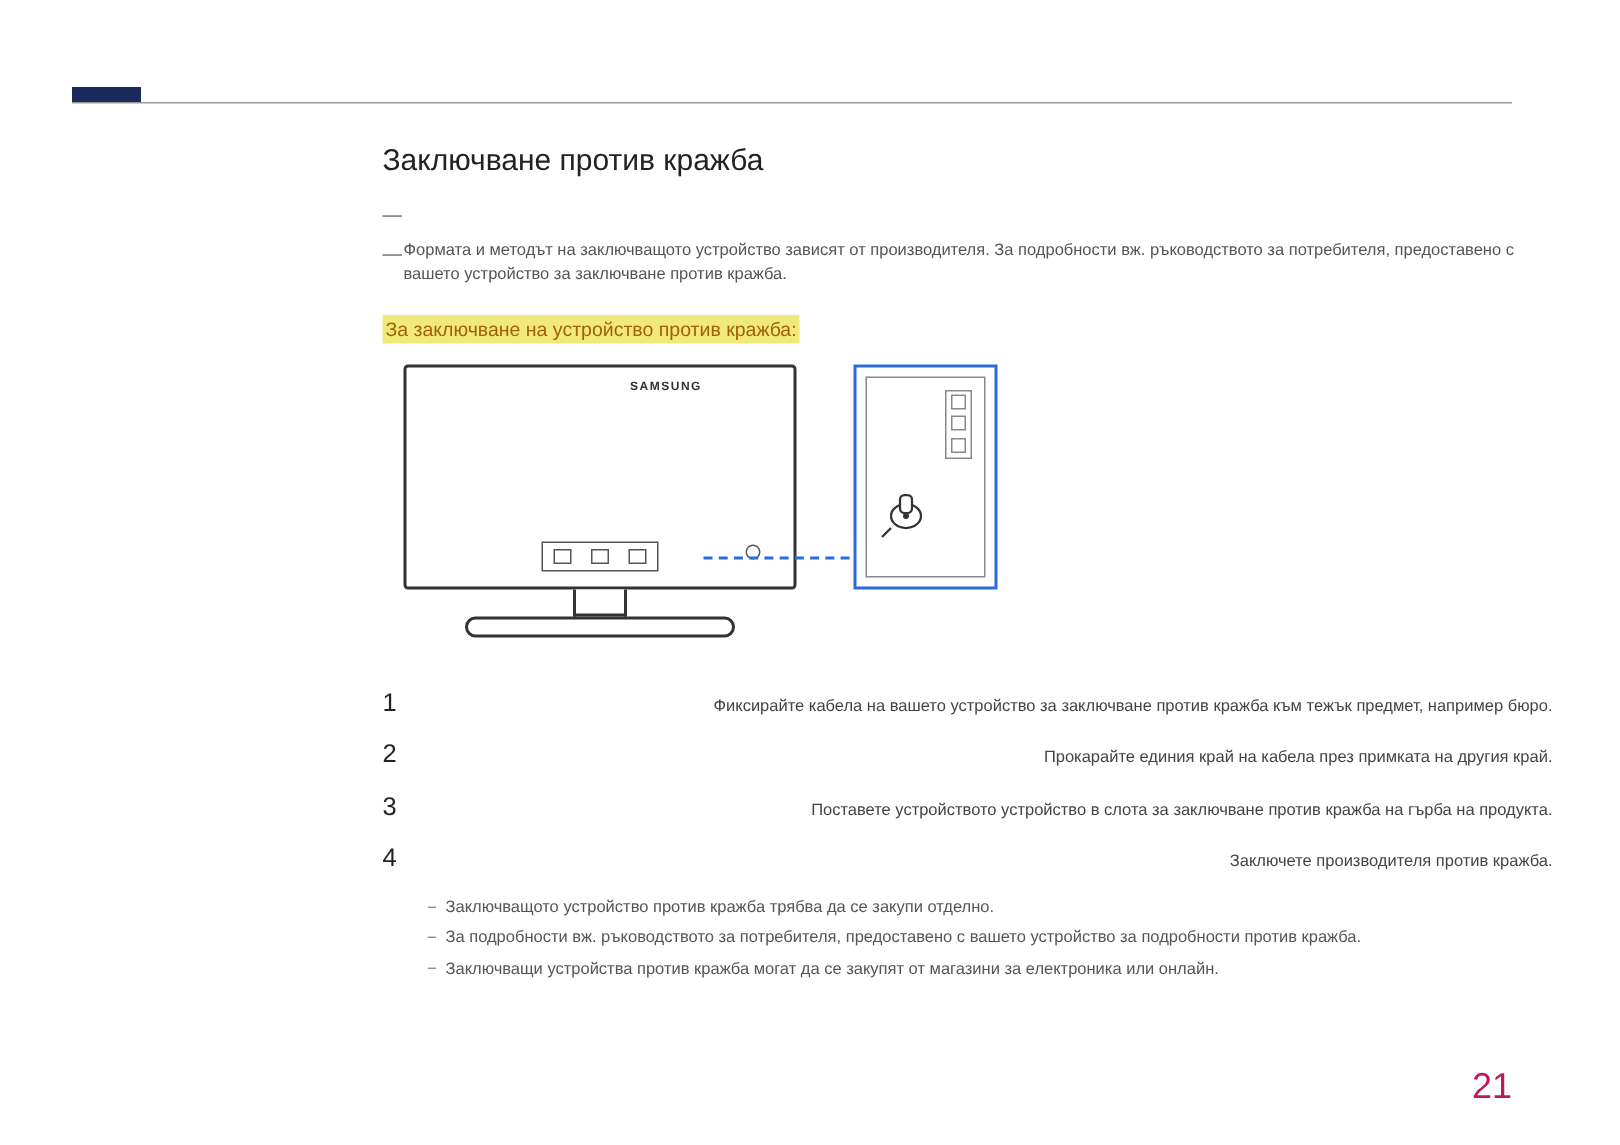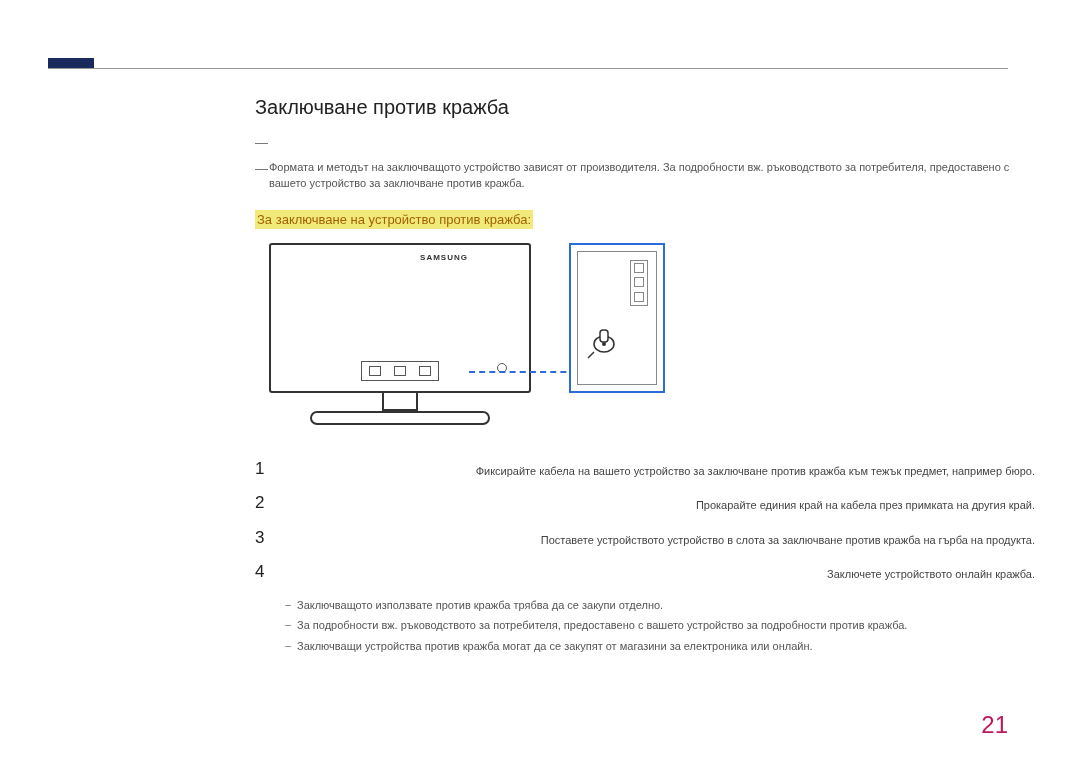--- a/index.html
+++ b/index.html
@@ -103,28 +103,28 @@
       <div class="step">
         <div class="step-num">2</div>
         <div class="step-text">Прокарайте единия край на кабела през примката на другия край.</div>
       </div>
       <div class="step">
         <div class="step-num">3</div>
         <div class="step-text">Поставете устройството устройство в слота за заключване против кражба на гърба на продукта.</div>
       </div>
       <div class="step">
         <div class="step-num">4</div>
-        <div class="step-text">Заключете устройството онлайн кражба.</div>
+        <div class="step-text">Заключете производителя против кражба.</div>
       </div>
     </div>
 
     <div class="sub-notes">
       <div class="note-row">
         <div class="sub-dash">‒</div>
-        <div class="note-text">Заключващото използвате против кражба трябва да се закупи отделно.</div>
+        <div class="note-text">Заключващото устройство против кражба трябва да се закупи отделно.</div>
       </div>
       <div class="note-row">
         <div class="sub-dash">‒</div>
         <div class="note-text">За подробности вж. ръководството за потребителя, предоставено с вашето устройство за подробности против кражба.</div>
       </div>
       <div class="note-row">
         <div class="sub-dash">‒</div>
         <div class="note-text">Заключващи устройства против кражба могат да се закупят от магазини за електроника или онлайн.</div>
       </div>
     </div>

